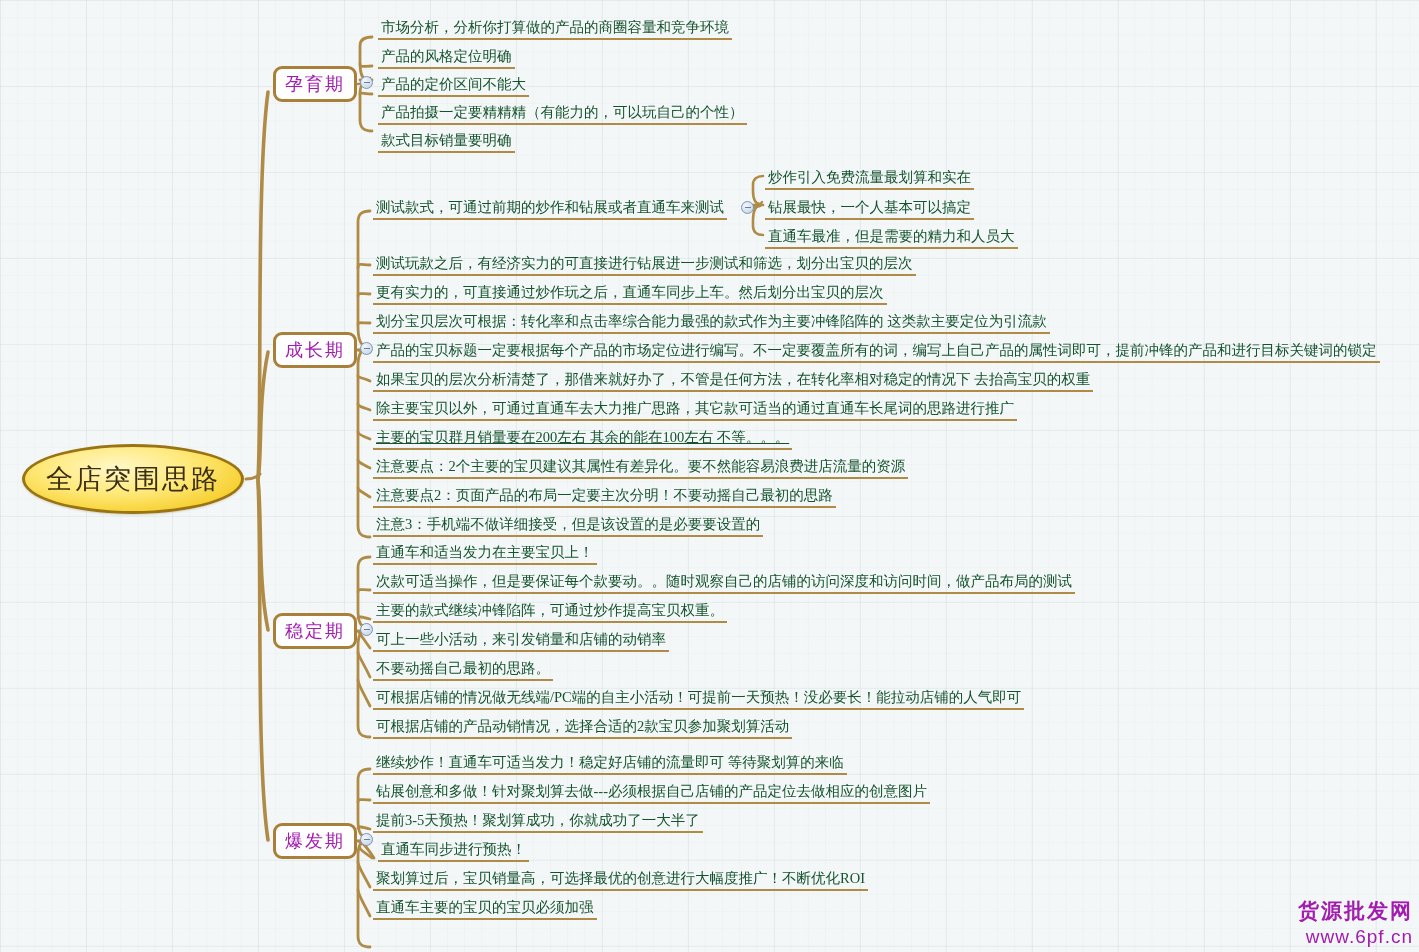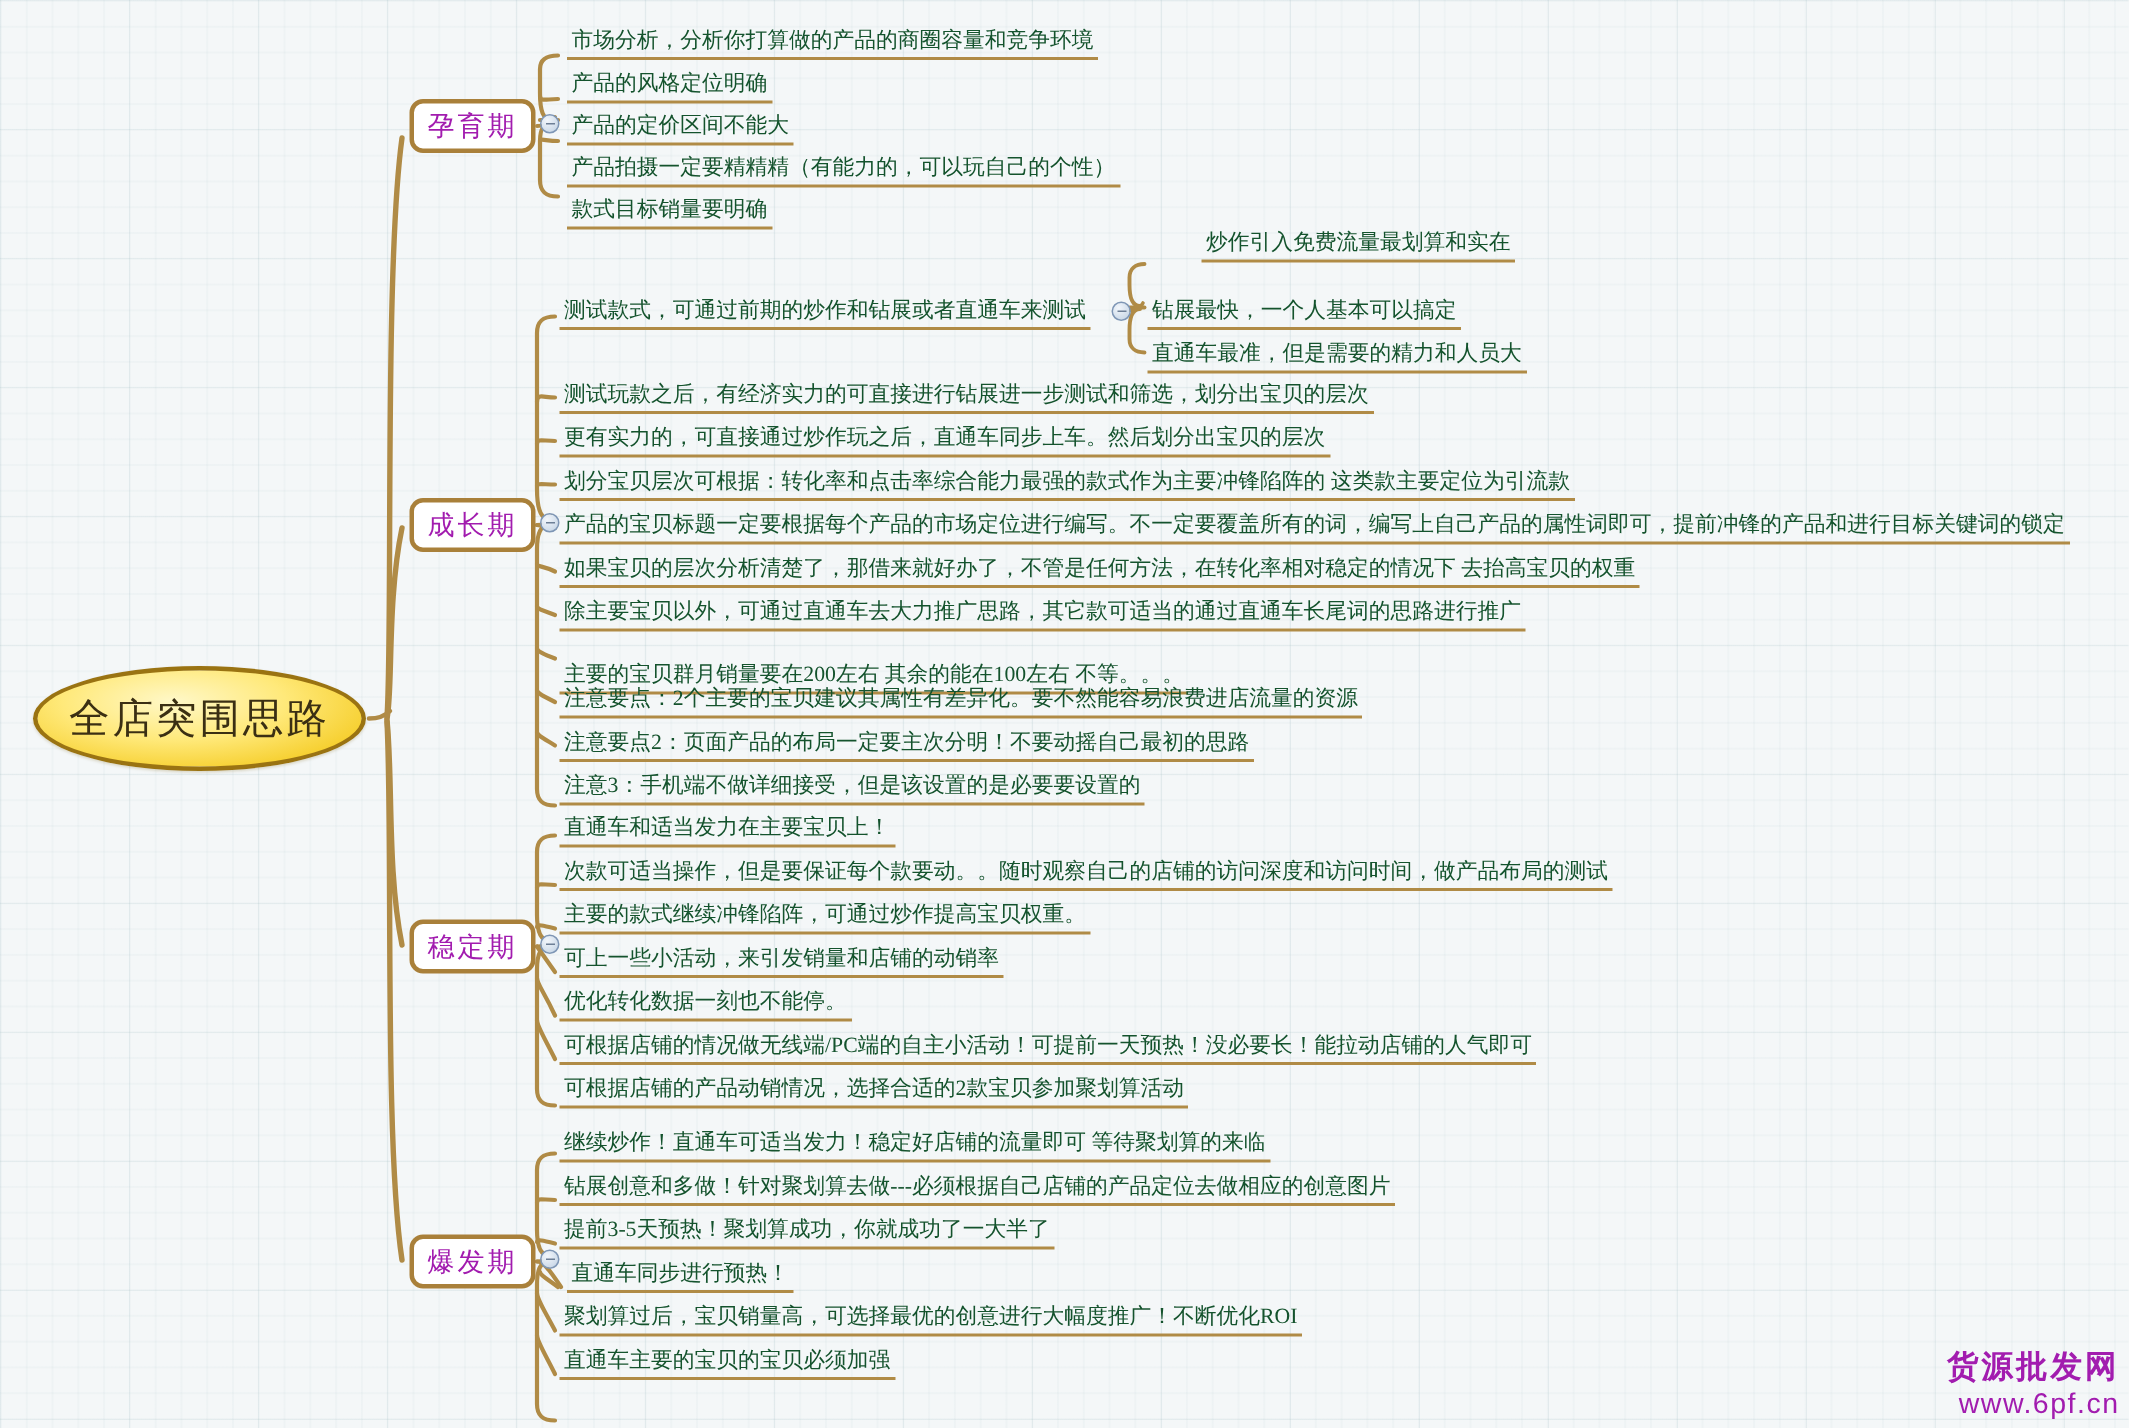--- a/index.html
+++ b/index.html
@@ -199,45 +199,45 @@
   <div class="leaf" style="left:378px; top:132px;">款式目标销量要明确</div>
 
   <div class="branch-node" style="left:273px; top:332px;">
     <span>成长期</span>
   </div>
   <div class="toggle" style="left:360px; top:342px;"></div>
 
   <div class="leaf" style="left:373px; top:199px;">测试款式，可通过前期的炒作和钻展或者直通车来测试</div>
   <div class="toggle" style="left:741px; top:201px;"></div>
 
-  <div class="leaf sub" style="left:765px; top:154px;margin-left:36px;">炒作引入免费流量最划算和实在</div>
+  <div class="leaf sub" style="left:765px; top:169px;">炒作引入免费流量最划算和实在</div>
   <div class="leaf sub" style="left:765px; top:199px;">钻展最快，一个人基本可以搞定</div>
   <div class="leaf sub" style="left:765px; top:228px;">直通车最准，但是需要的精力和人员大</div>
 
   <div class="leaf" style="left:373px; top:255px;">测试玩款之后，有经济实力的可直接进行钻展进一步测试和筛选，划分出宝贝的层次</div>
   <div class="leaf" style="left:373px; top:284px;">更有实力的，可直接通过炒作玩之后，直通车同步上车。然后划分出宝贝的层次</div>
   <div class="leaf" style="left:373px; top:313px;">划分宝贝层次可根据：转化率和点击率综合能力最强的款式作为主要冲锋陷阵的 这类款主要定位为引流款</div>
   <div class="leaf" style="left:373px; top:342px;">产品的宝贝标题一定要根据每个产品的市场定位进行编写。不一定要覆盖所有的词，编写上自己产品的属性词即可，提前冲锋的产品和进行目标关键词的锁定</div>
   <div class="leaf" style="left:373px; top:371px;">如果宝贝的层次分析清楚了，那借来就好办了，不管是任何方法，在转化率相对稳定的情况下  去抬高宝贝的权重</div>
   <div class="leaf" style="left:373px; top:400px;">除主要宝贝以外，可通过直通车去大力推广思路，其它款可适当的通过直通车长尾词的思路进行推广</div>
-  <div class="leaf" style="left:373px; top:442px;">主要的宝贝群月销量要在200左右 其余的能在100左右 不等。。。</div>
+  <div class="leaf" style="left:373px; top:429px;text-decoration:underline;">主要的宝贝群月销量要在200左右 其余的能在100左右 不等。。。</div>
   <div class="leaf" style="left:373px; top:458px;">注意要点：2个主要的宝贝建议其属性有差异化。要不然能容易浪费进店流量的资源</div>
   <div class="leaf" style="left:373px; top:487px;">注意要点2：页面产品的布局一定要主次分明！不要动摇自己最初的思路</div>
   <div class="leaf" style="left:373px; top:516px;">注意3：手机端不做详细接受，但是该设置的是必要要设置的</div>
 
   <div class="branch-node" style="left:273px; top:613px;">
     <span>稳定期</span>
   </div>
   <div class="toggle" style="left:360px; top:623px;"></div>
 
   <div class="leaf" style="left:373px; top:544px;">直通车和适当发力在主要宝贝上！</div>
   <div class="leaf" style="left:373px; top:573px;">次款可适当操作，但是要保证每个款要动。。随时观察自己的店铺的访问深度和访问时间，做产品布局的测试</div>
   <div class="leaf" style="left:373px; top:602px;">主要的款式继续冲锋陷阵，可通过炒作提高宝贝权重。</div>
   <div class="leaf" style="left:373px; top:631px;">可上一些小活动，来引发销量和店铺的动销率</div>
-  <div class="leaf" style="left:373px; top:660px;">优化转化数据一刻也不能停。</div>
+  <div class="leaf" style="left:373px; top:660px;">不要动摇自己最初的思路。</div>
   <div class="leaf" style="left:373px; top:689px;">可根据店铺的情况做无线端/PC端的自主小活动！可提前一天预热！没必要长！能拉动店铺的人气即可</div>
   <div class="leaf" style="left:373px; top:718px;">可根据店铺的产品动销情况，选择合适的2款宝贝参加聚划算活动</div>
 
   <div class="branch-node" style="left:273px; top:823px;">
     <span>爆发期</span>
   </div>
   <div class="toggle" style="left:360px; top:833px;"></div>
 
   <div class="leaf" style="left:373px; top:754px;">继续炒作！直通车可适当发力！稳定好店铺的流量即可 等待聚划算的来临</div>
   <div class="leaf" style="left:373px; top:783px;">钻展创意和多做！针对聚划算去做---必须根据自己店铺的产品定位去做相应的创意图片</div>

